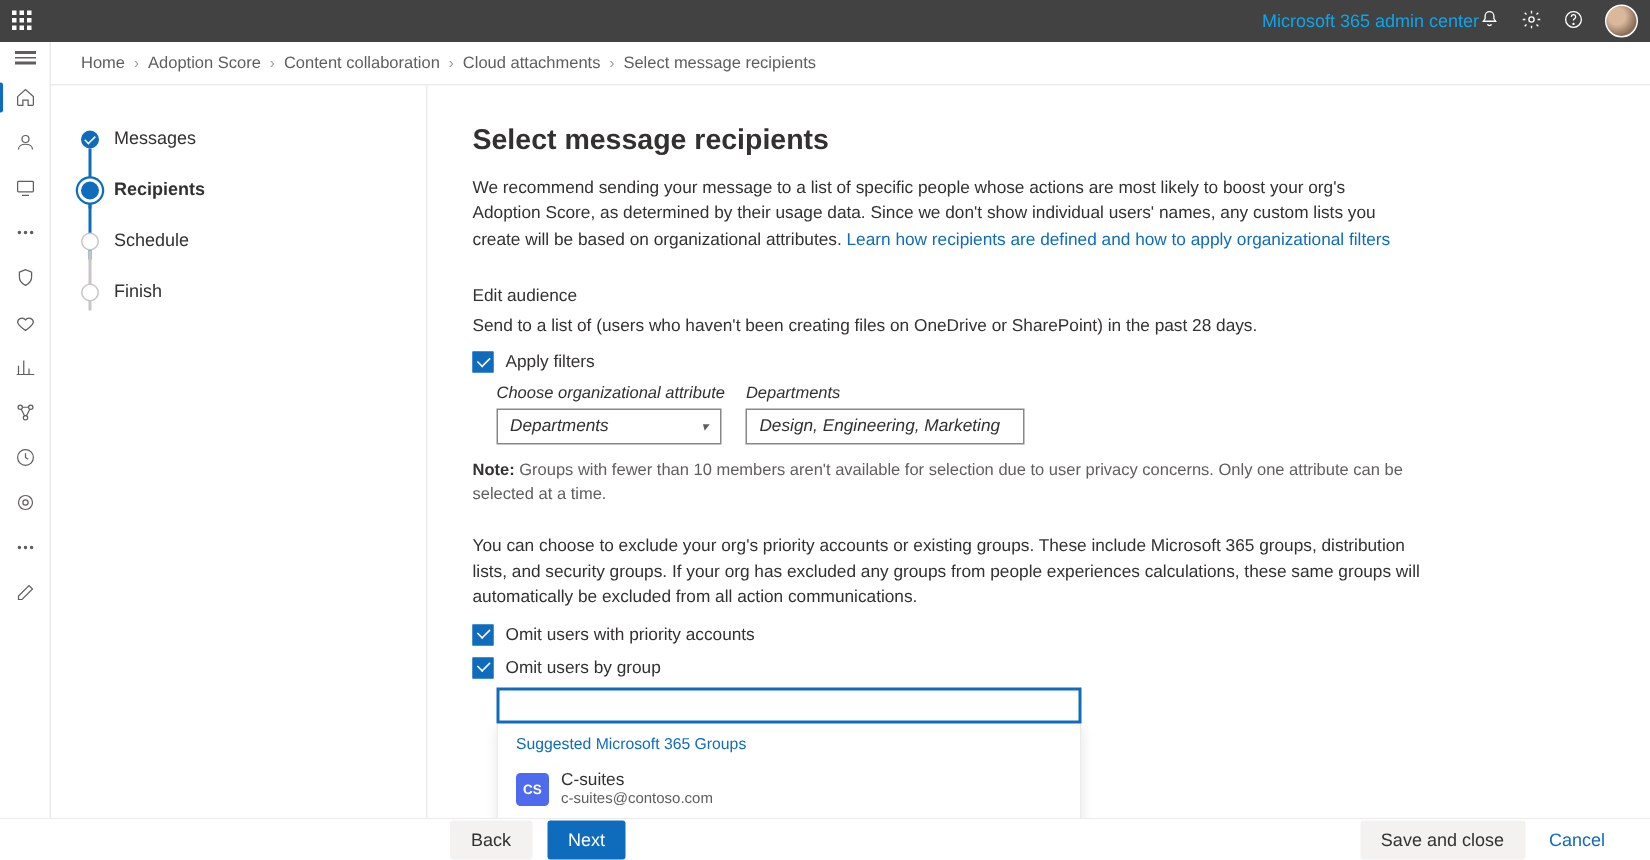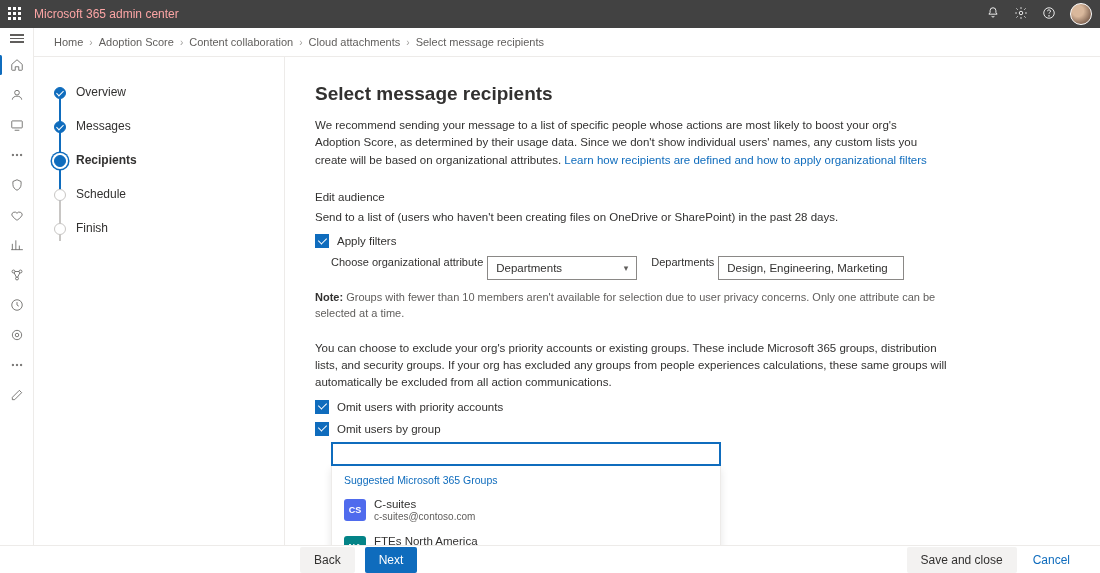--- a/index.html
+++ b/index.html
@@ -11,25 +11,26 @@
     width: 1100px;
     height: 573px;
     overflow: hidden;
     position: relative;
   }
 
   
   .topbar {
     height: 28px;
     background: #424242;
-    color: #fca5a5;
+    color: #0ea5e9;
     display: flex;
     align-items: center;
     padding: 0 8px;
     font-size: 12px;
+    text-align: right;
   }
   .waffle {
     width: 14px; height: 14px;
     display: grid; grid-template-columns: repeat(3,3px); grid-template-rows: repeat(3,3px);
     gap: 2px; margin-right: 12px;
   }
   .waffle span { background: #fff; width:3px; height:3px; }
   .topbar-title { flex: 1; font-size: 12px; }
   .topbar-icons { display:flex; align-items:center; gap:14px; }
   .topbar-icons svg { width:14px; height:14px; stroke:#fff; fill:none; stroke-width:1.5; }
@@ -109,21 +110,21 @@
   .subtext { font-size:11.5px; color:#323130; max-width:640px; line-height:1.5; }
 
   .checkbox-row { display:flex; align-items:center; gap:8px; margin-top:8px; }
   .chk {
     width:14px; height:14px; border:1px solid #0f6cbd; background:#0f6cbd; position:relative; display:inline-block;
   }
   .chk::after { content:""; position:absolute; left:3.5px; top:0.5px; width:4px; height:7px; border:solid #fff; border-width:0 1.8px 1.8px 0; transform:rotate(45deg); }
   .checkbox-row label { font-size:11.5px; }
 
   .field-row { display:flex; gap:14px; margin-top:8px; padding-left:16px; }
-  .field { display:flex; flex-direction:row; gap:4px; }
+  .field { display:flex; flex-direction:column; gap:4px;font-style:italic; }
   .field-label { font-size:11px; color:#323130; }
   .select, .text-input {
     border:1px solid #8a8886; height:24px; font-size:11.5px; padding:0 8px; background:#fff; display:flex; align-items:center; justify-content:space-between; gap:8px;
   }
   .select { width:150px; }
   .select .chev { font-size:9px; color:#605e5c; }
   .text-input { width:186px; }
 
   .note { font-size:11px; color:#605e5c; max-width:640px; line-height:1.45; margin-top:10px; }
   .note strong { color:#323130; }
@@ -290,23 +291,20 @@
       <span>Content collaboration</span>
         <span class="sep">›</span>
       <span>Cloud attachments</span>
         <span class="sep">›</span>
       <span>Select message recipients</span>
     </div>
 
     <div class="content-row">
 
       <div class="stepper">
-        <div class="step done">
-          <span class="marker"></span><span class="label">Overview</span>
-        </div>
         <div class="step done">
           <span class="marker"></span><span class="label">Messages</span>
         </div>
         <div class="step active">
           <span class="marker"></span><span class="label">Recipients</span>
         </div>
         <div class="step">
           <span class="marker"></span><span class="label">Schedule</span>
         </div>
         <div class="step">

